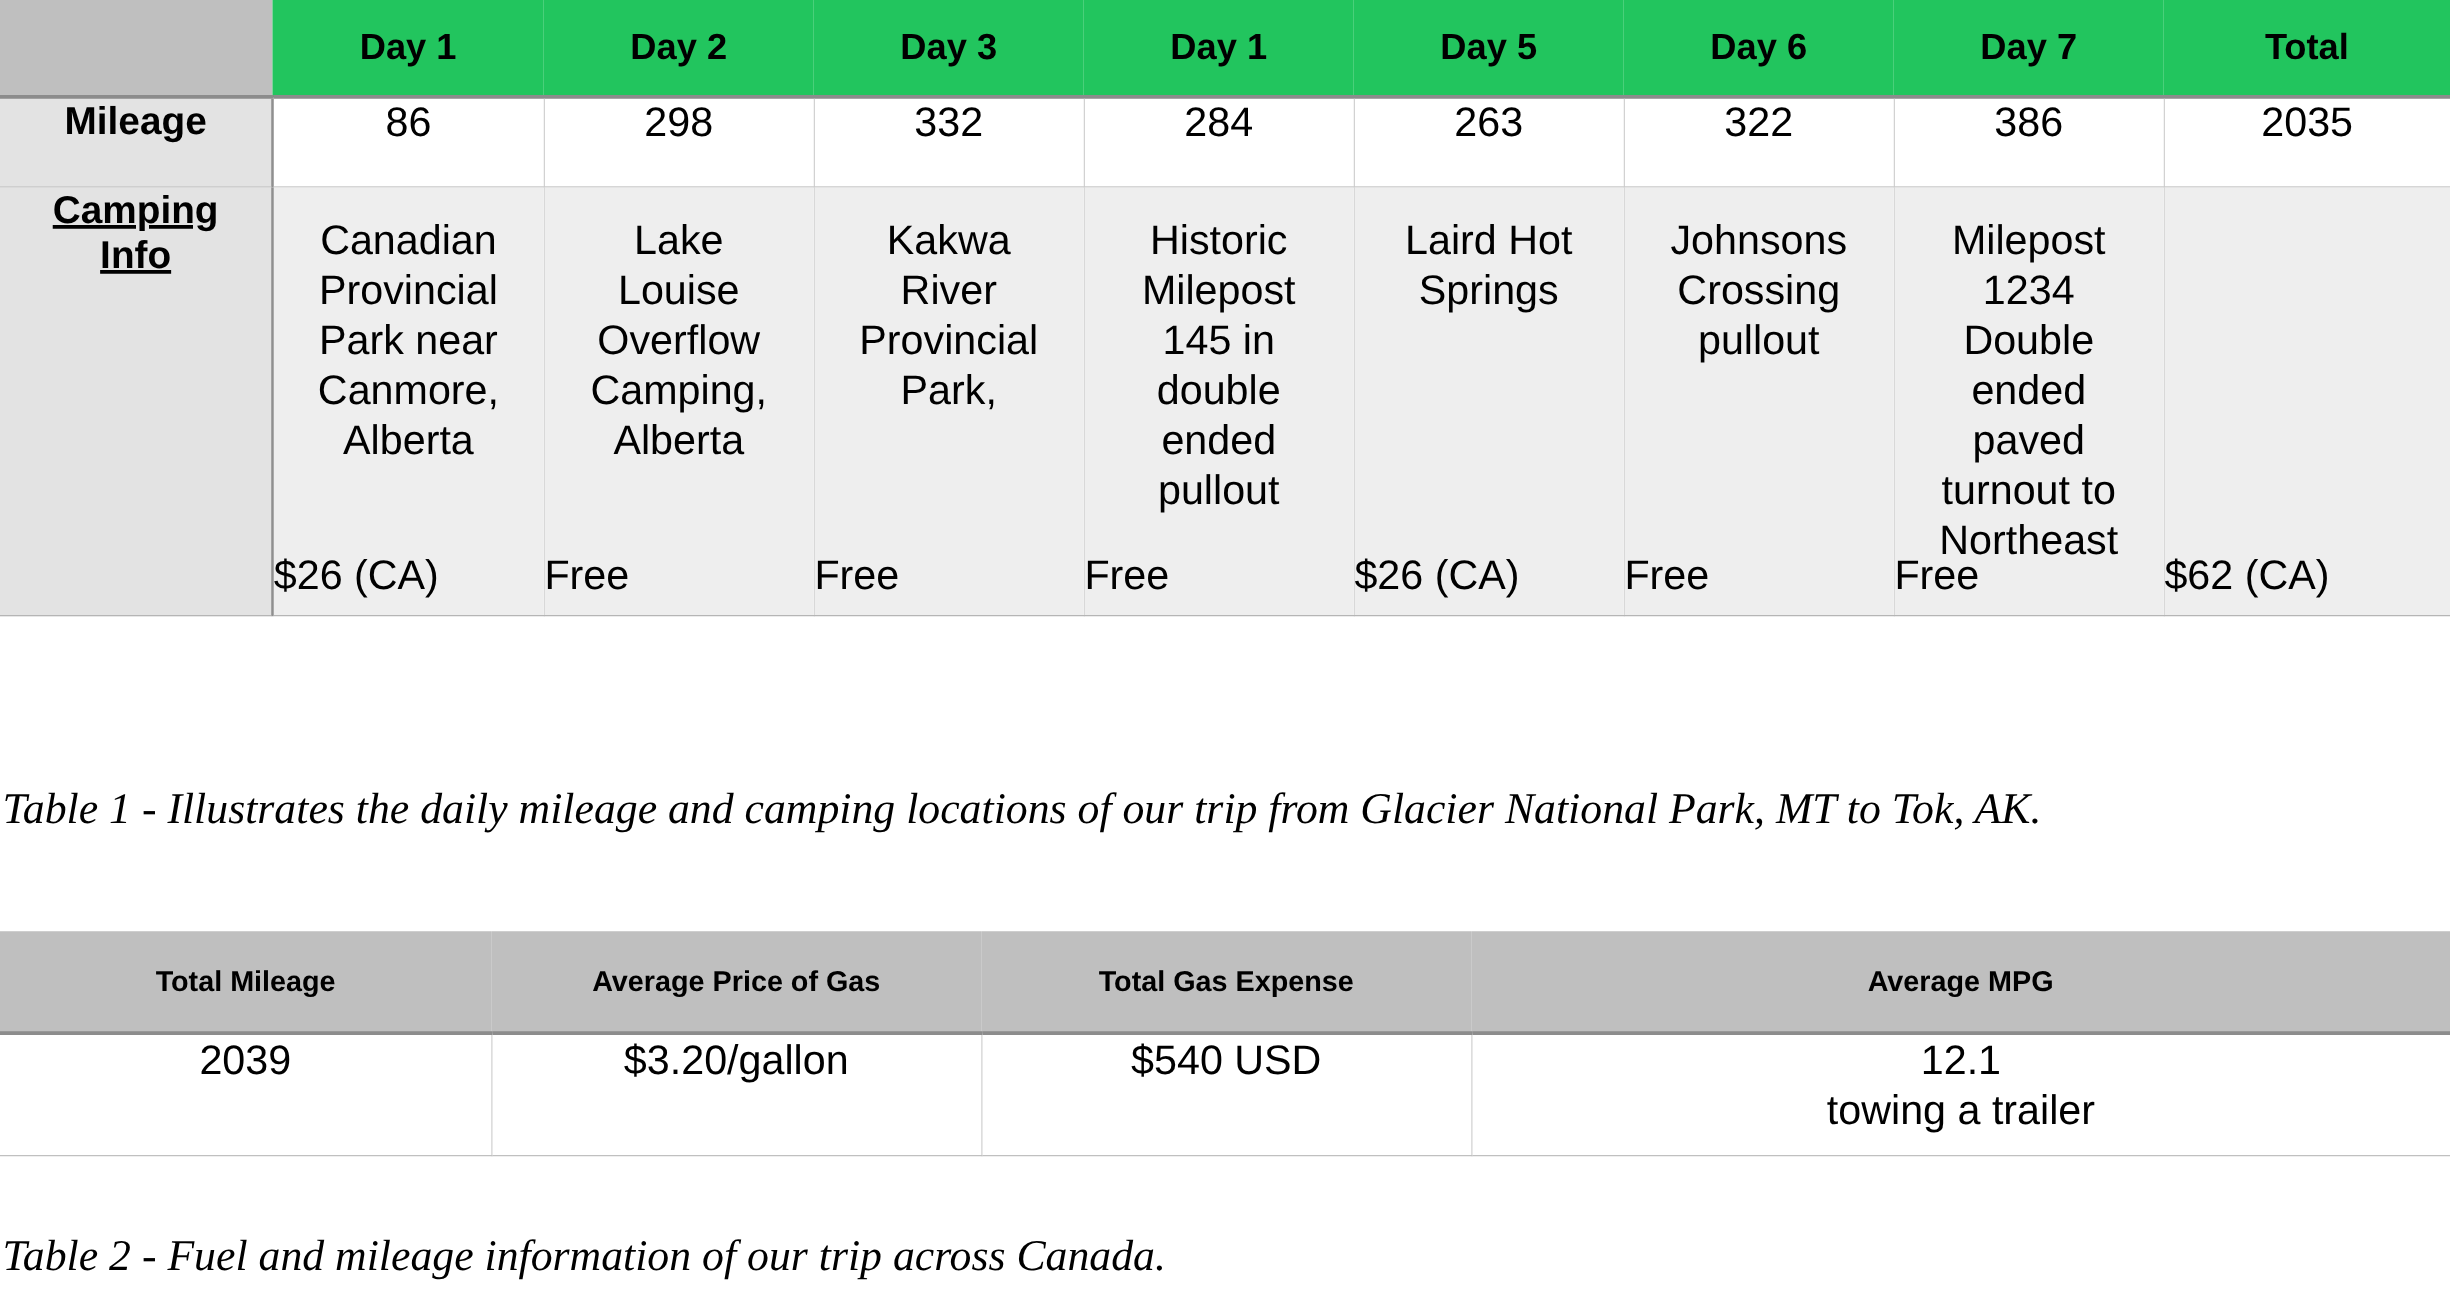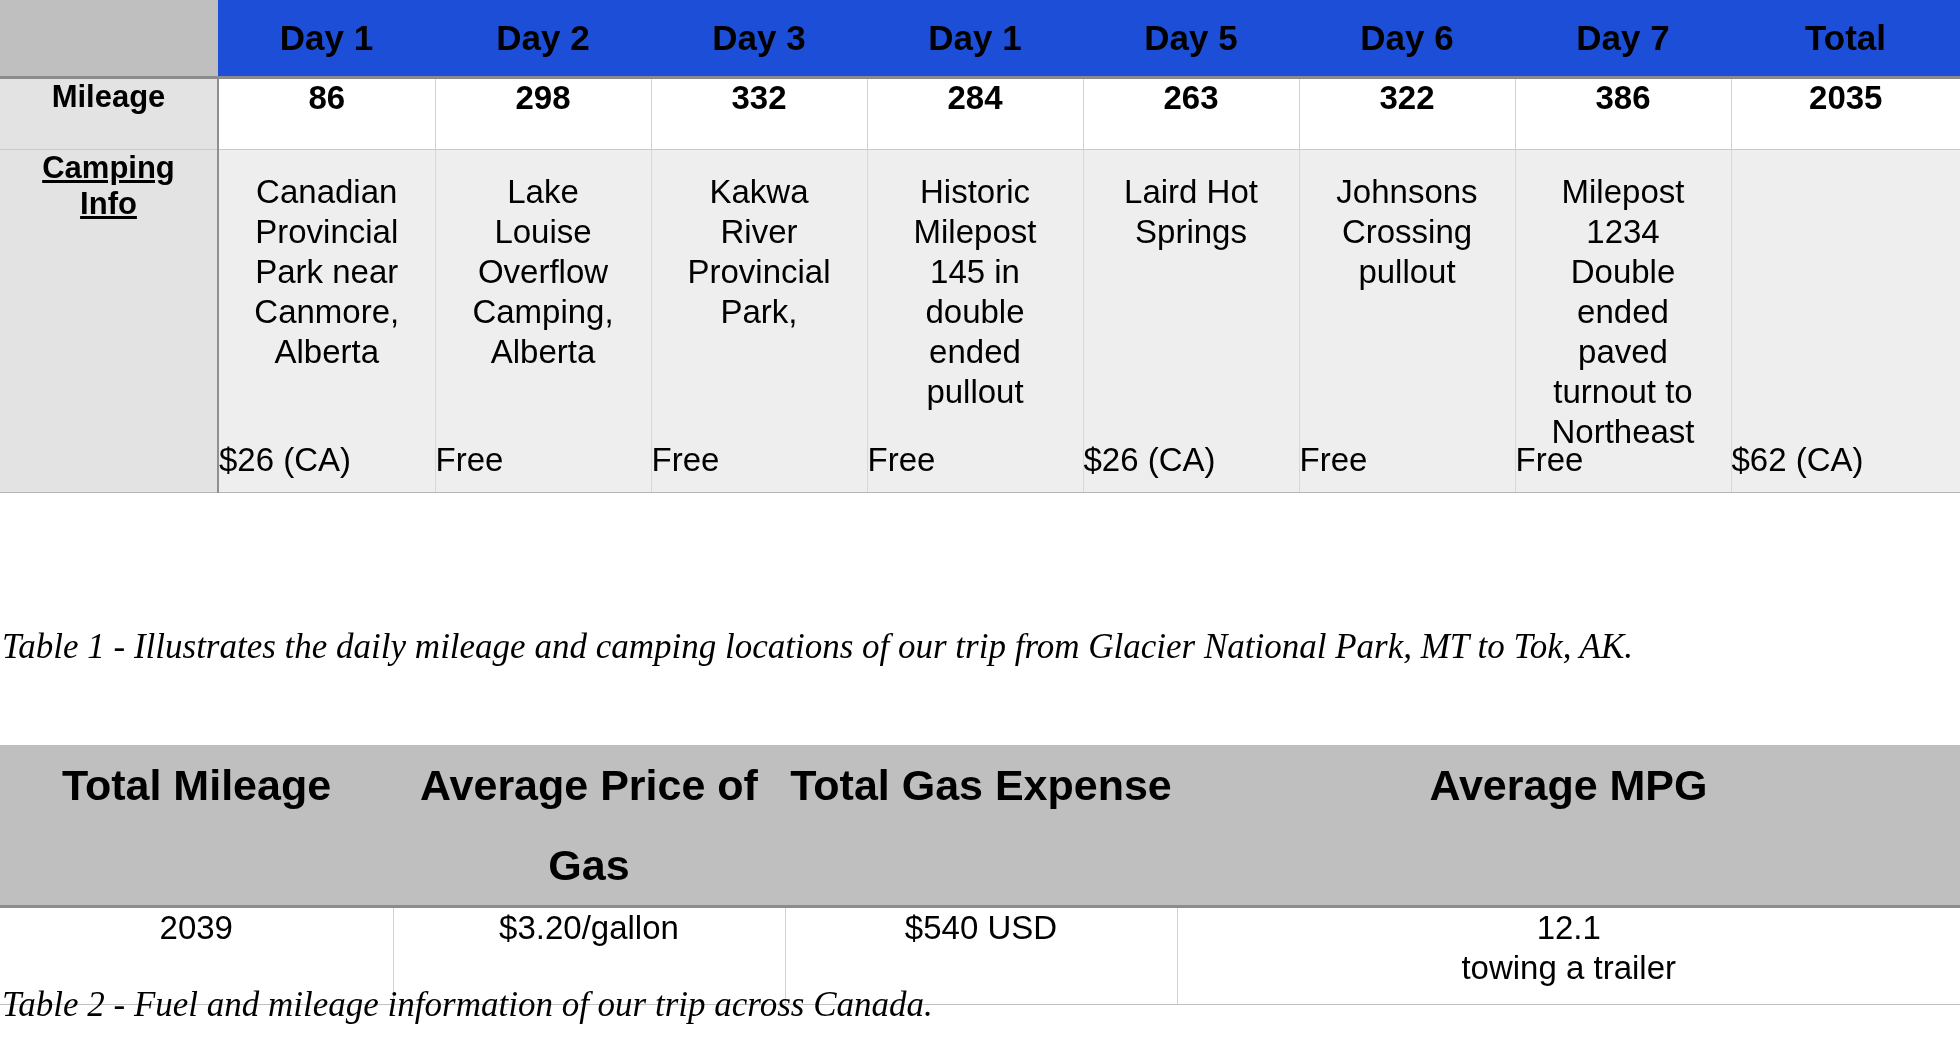--- a/index.html
+++ b/index.html
@@ -30,23 +30,23 @@
   table.tbl td, table.tbl th {
     padding: 0;
     margin: 0;
     vertical-align: top;
   }
 
   
   #table1 { position: absolute; left: 0; top: 0; }
 
   .t1-head-cell {
-    background: #1d4ed8;
+    background: #22c55e;
     font-weight: bold;
-    font-size: 35px;
+    font-size: 29px;
     text-align: center;
     vertical-align: middle;
     height: 76px;
     line-height: 76px;
     border-bottom: 3px solid #8c8c8c;
     color: #000;
   }
   .t1-head-corner {
     background: #bfbfbf;
     border-bottom: 3px solid #8c8c8c;
@@ -66,21 +66,20 @@
   .t1-rowlabel.last { border-bottom: 1px solid #b5b5b5; text-decoration: underline; }
 
   .t1-mileage-cell {
     background: #ffffff;
     font-size: 33px;
     text-align: center;
     vertical-align: middle;
     height: 70px;
     border-right: 1px solid #d2d2d2;
     border-bottom: 1px solid #c9c9c9;
-    font-weight: bold;
   }
   .t1-mileage-cell.lastcol { border-right: none; }
 
   .t1-camp-cell {
     background: #eeeeee;
     font-size: 33px;
     text-align: center;
     vertical-align: top;
     border-right: 1px solid #d8d8d8;
     border-bottom: 1px solid #b5b5b5;
@@ -114,21 +113,21 @@
   }
   #caption1 { top: 627px; }
   #caption2 { top: 985px; }
 
   
   #table2 { position: absolute; left: 0; top: 745px; }
 
   .t2-head-cell {
     background: #bfbfbf;
     font-weight: bold;
-    font-size: 43px;
+    font-size: 23px;
     text-align: center;
     vertical-align: middle;
     height: 80px;
     line-height: 80px;
     border-bottom: 3px solid #8c8c8c;
   }
   .t2-body-cell {
     background: #ffffff;
     font-size: 33px;
     text-align: center;

